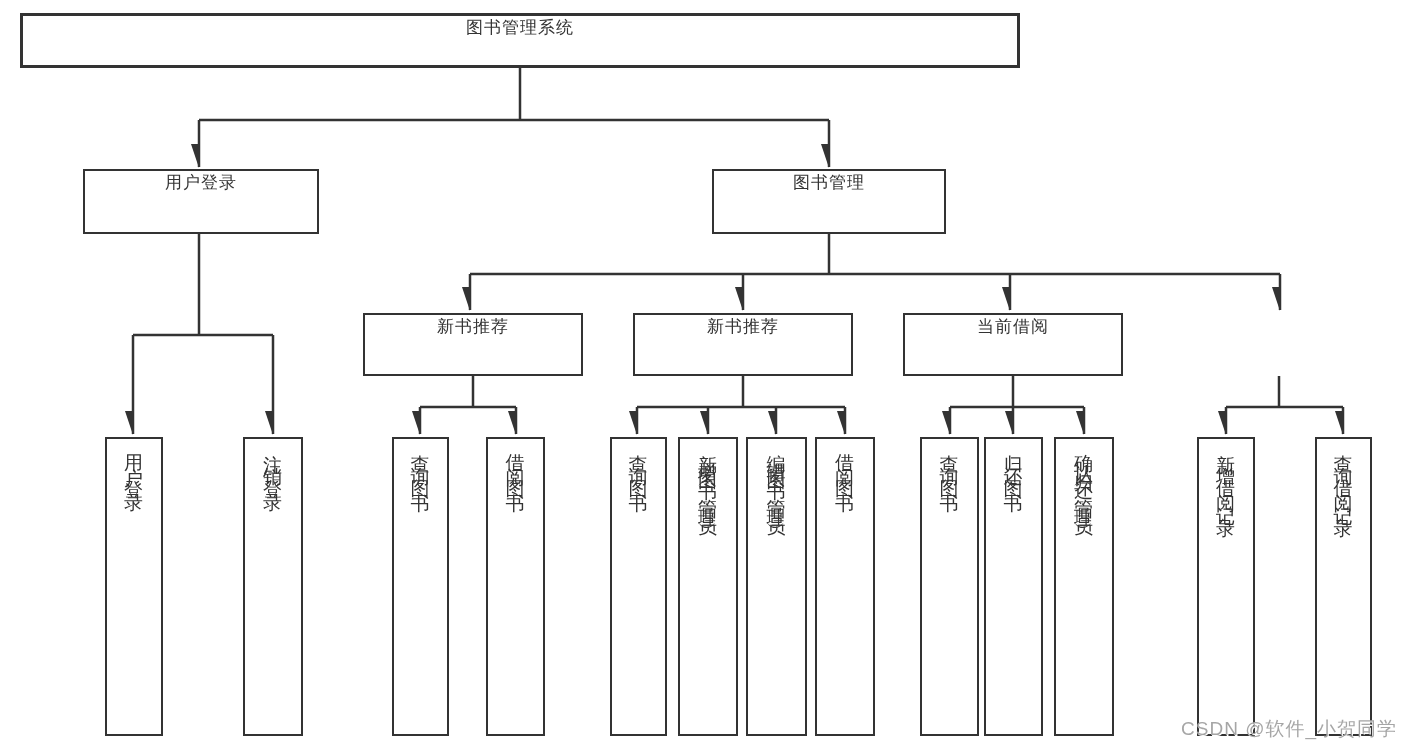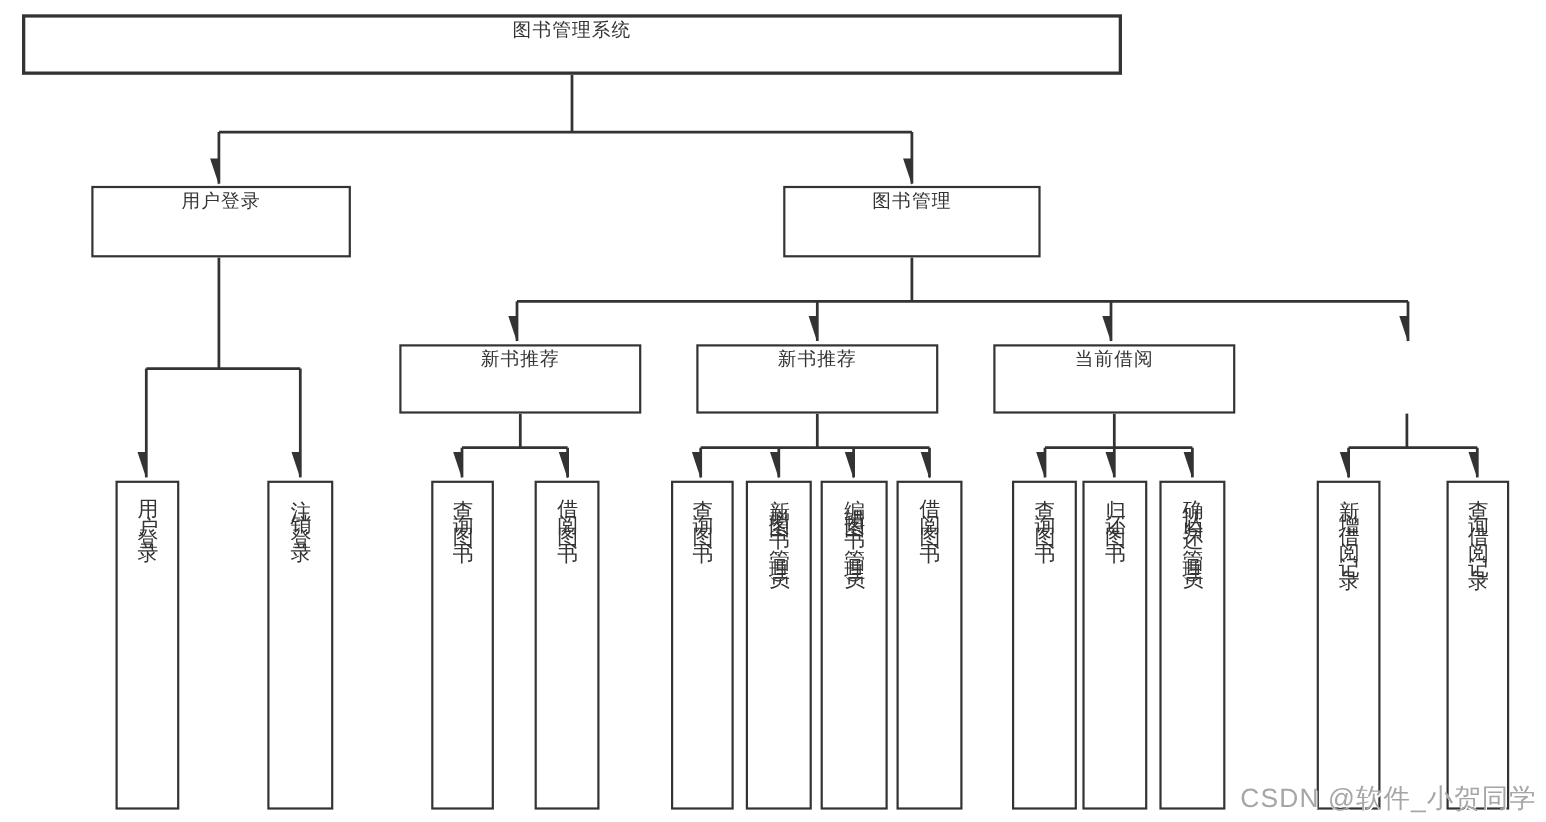--- a/index.html
+++ b/index.html
@@ -33,21 +33,21 @@
     font-size:19px;
     line-height:1;
     letter-spacing:13px;
     white-space:nowrap;
   }
   .vbox .vlabel.tight{letter-spacing:9px;}
   #watermark{
     position:absolute;
     right:8px;
     bottom:5px;
-    font-size:24px;
+    font-size:19px;
     color:#a6a6a6;
     letter-spacing:1px;
     z-index:2;
     text-shadow:1px 1px 0 #ffffff;
     white-space:nowrap;
   }
 </style>
 </head>
 <body>
 

